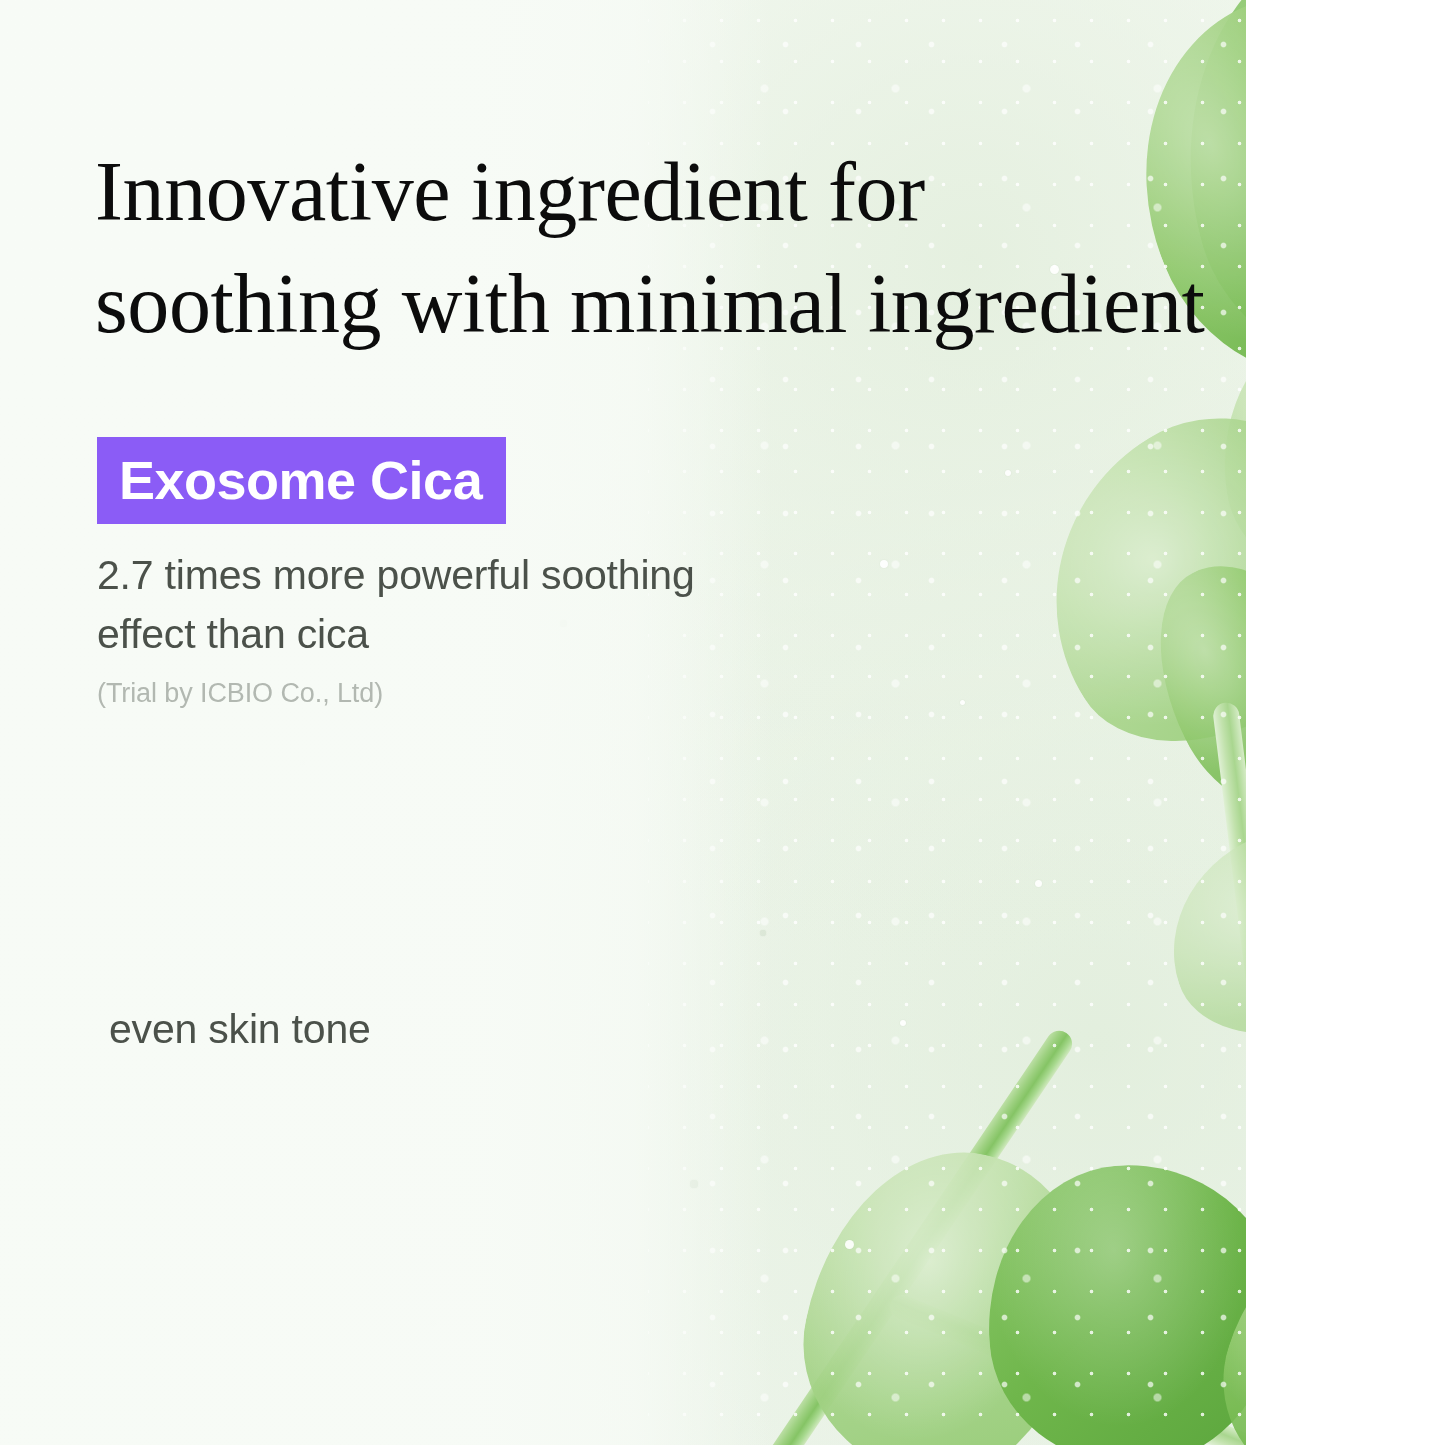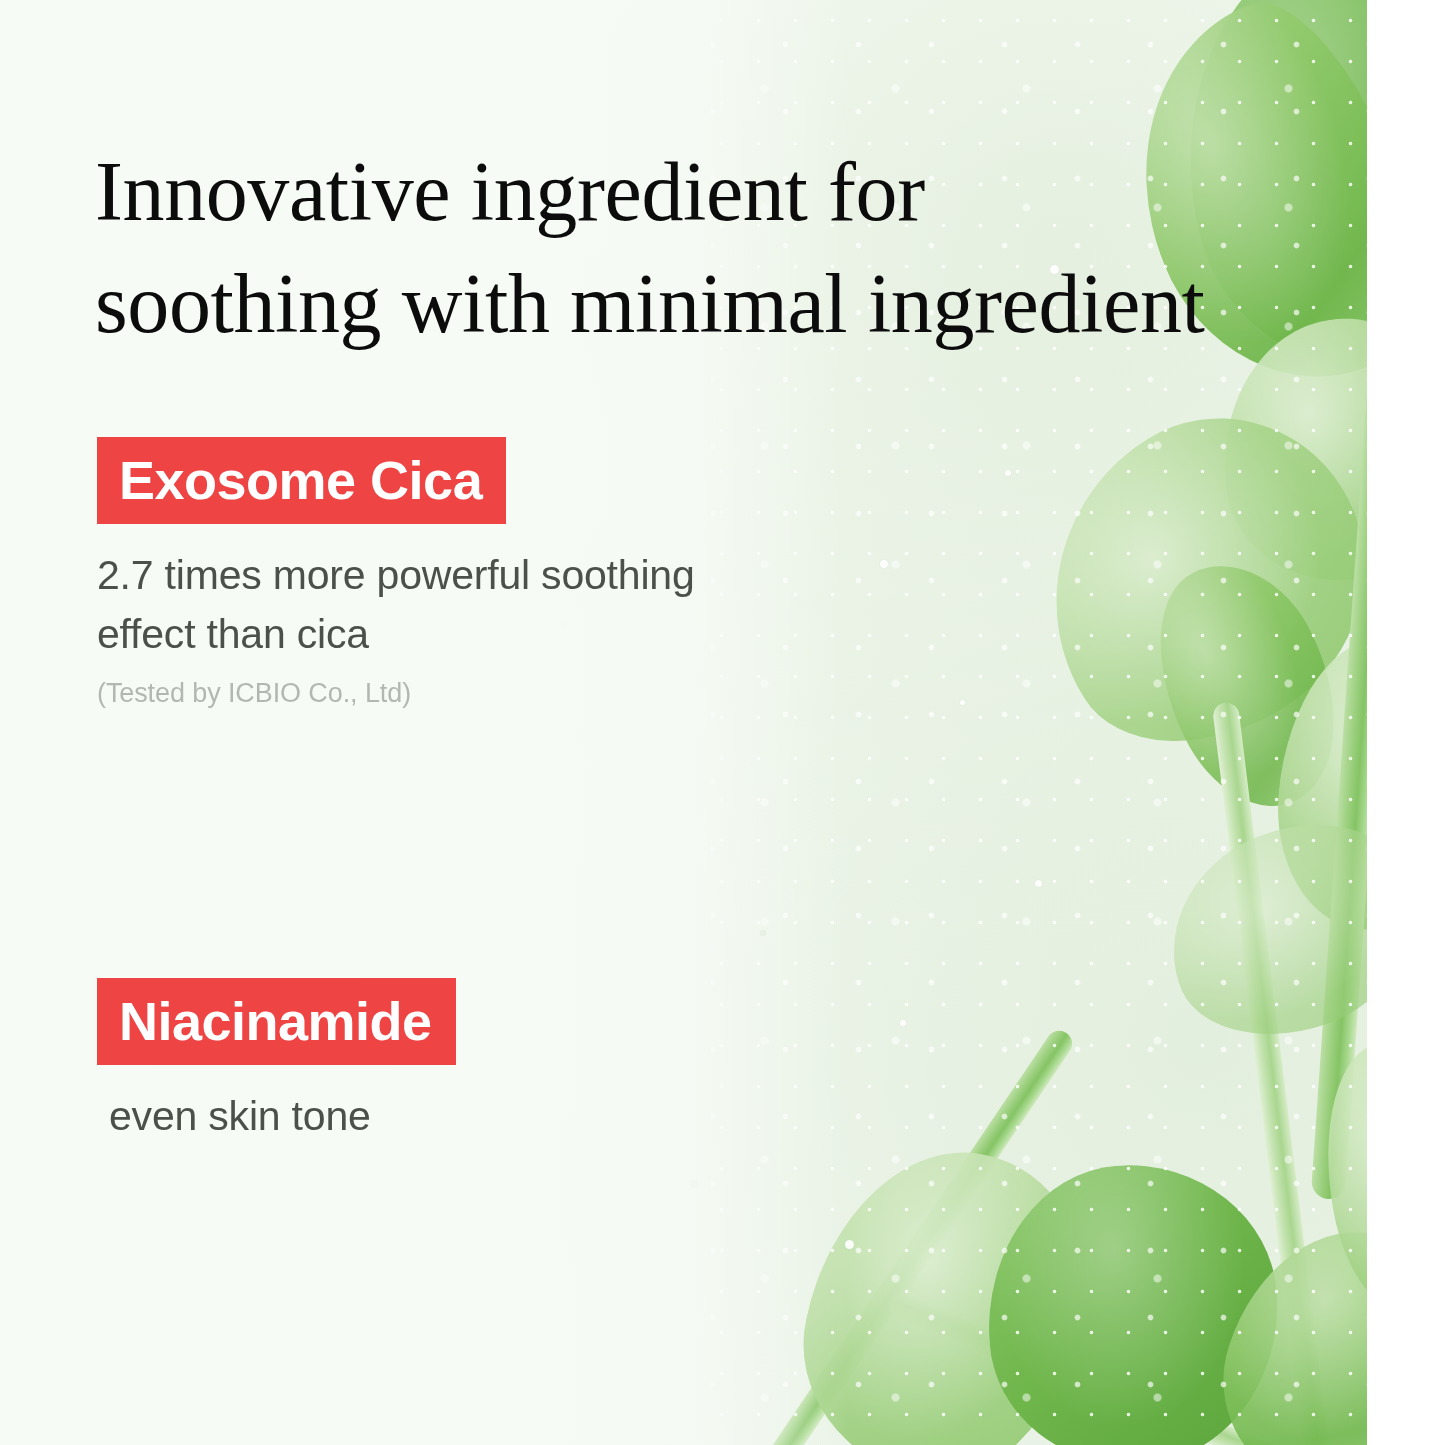--- a/index.html
+++ b/index.html
@@ -3,21 +3,21 @@
 <meta charset="utf-8">
 <title>Ingredient Highlight</title>
 <style>
   html, body {
     margin: 0;
     padding: 0;
     background: #ffffff;
   }
   #canvas {
     position: relative;
-    width: 1367px;
+    width: 1246px;
     height: 1445px;
     overflow: hidden;
     background: #f7fbf6;
     font-family: "Liberation Sans", sans-serif;
   }
 
   
   .photo {
     position: absolute;
     inset: 0;
@@ -112,21 +112,21 @@
     letter-spacing: -0.4px;
     color: #0c0c0c;
     font-weight: 400;
   }
   .headline .ln { display: block; white-space: nowrap; }
 
   .block { position: absolute; left: 97px; }
 
   .badge {
     display: inline-block;
-    background: #ef4444;
+    background: #8b5cf6;
     color: #ffffff;
     font-size: 54px;
     font-weight: bold;
     line-height: 1;
     padding: 16px 24px 17px 22px;
     letter-spacing: -0.5px;
     white-space: nowrap;
   }
   .desc {
     color: #4b514a;
@@ -236,26 +236,25 @@
 
     <div class="headline">
       <span class="ln">Innovative ingredient for</span>
       <span class="ln">soothing with minimal ingredient</span>
     </div>
 
     <div class="block" style="top:437px;">
       <div class="badge">Exosome Cica</div>
       <div class="desc">2.7 times more powerful soothing
 effect than cica</div>
-      <div class="note">(Tested by ICBIO Co., Ltd)</div>
+      <div class="note">(Trial by ICBIO Co., Ltd)</div>
     </div>
 
     <div class="block" style="top:768px;">
     </div>
 
     <div class="block" style="top:978px;">
-      <div class="badge">Niacinamide</div>
       <div class="desc indent">even skin tone</div>
     </div>
 
 
   </div>
 </div>
 
 </body></html>

